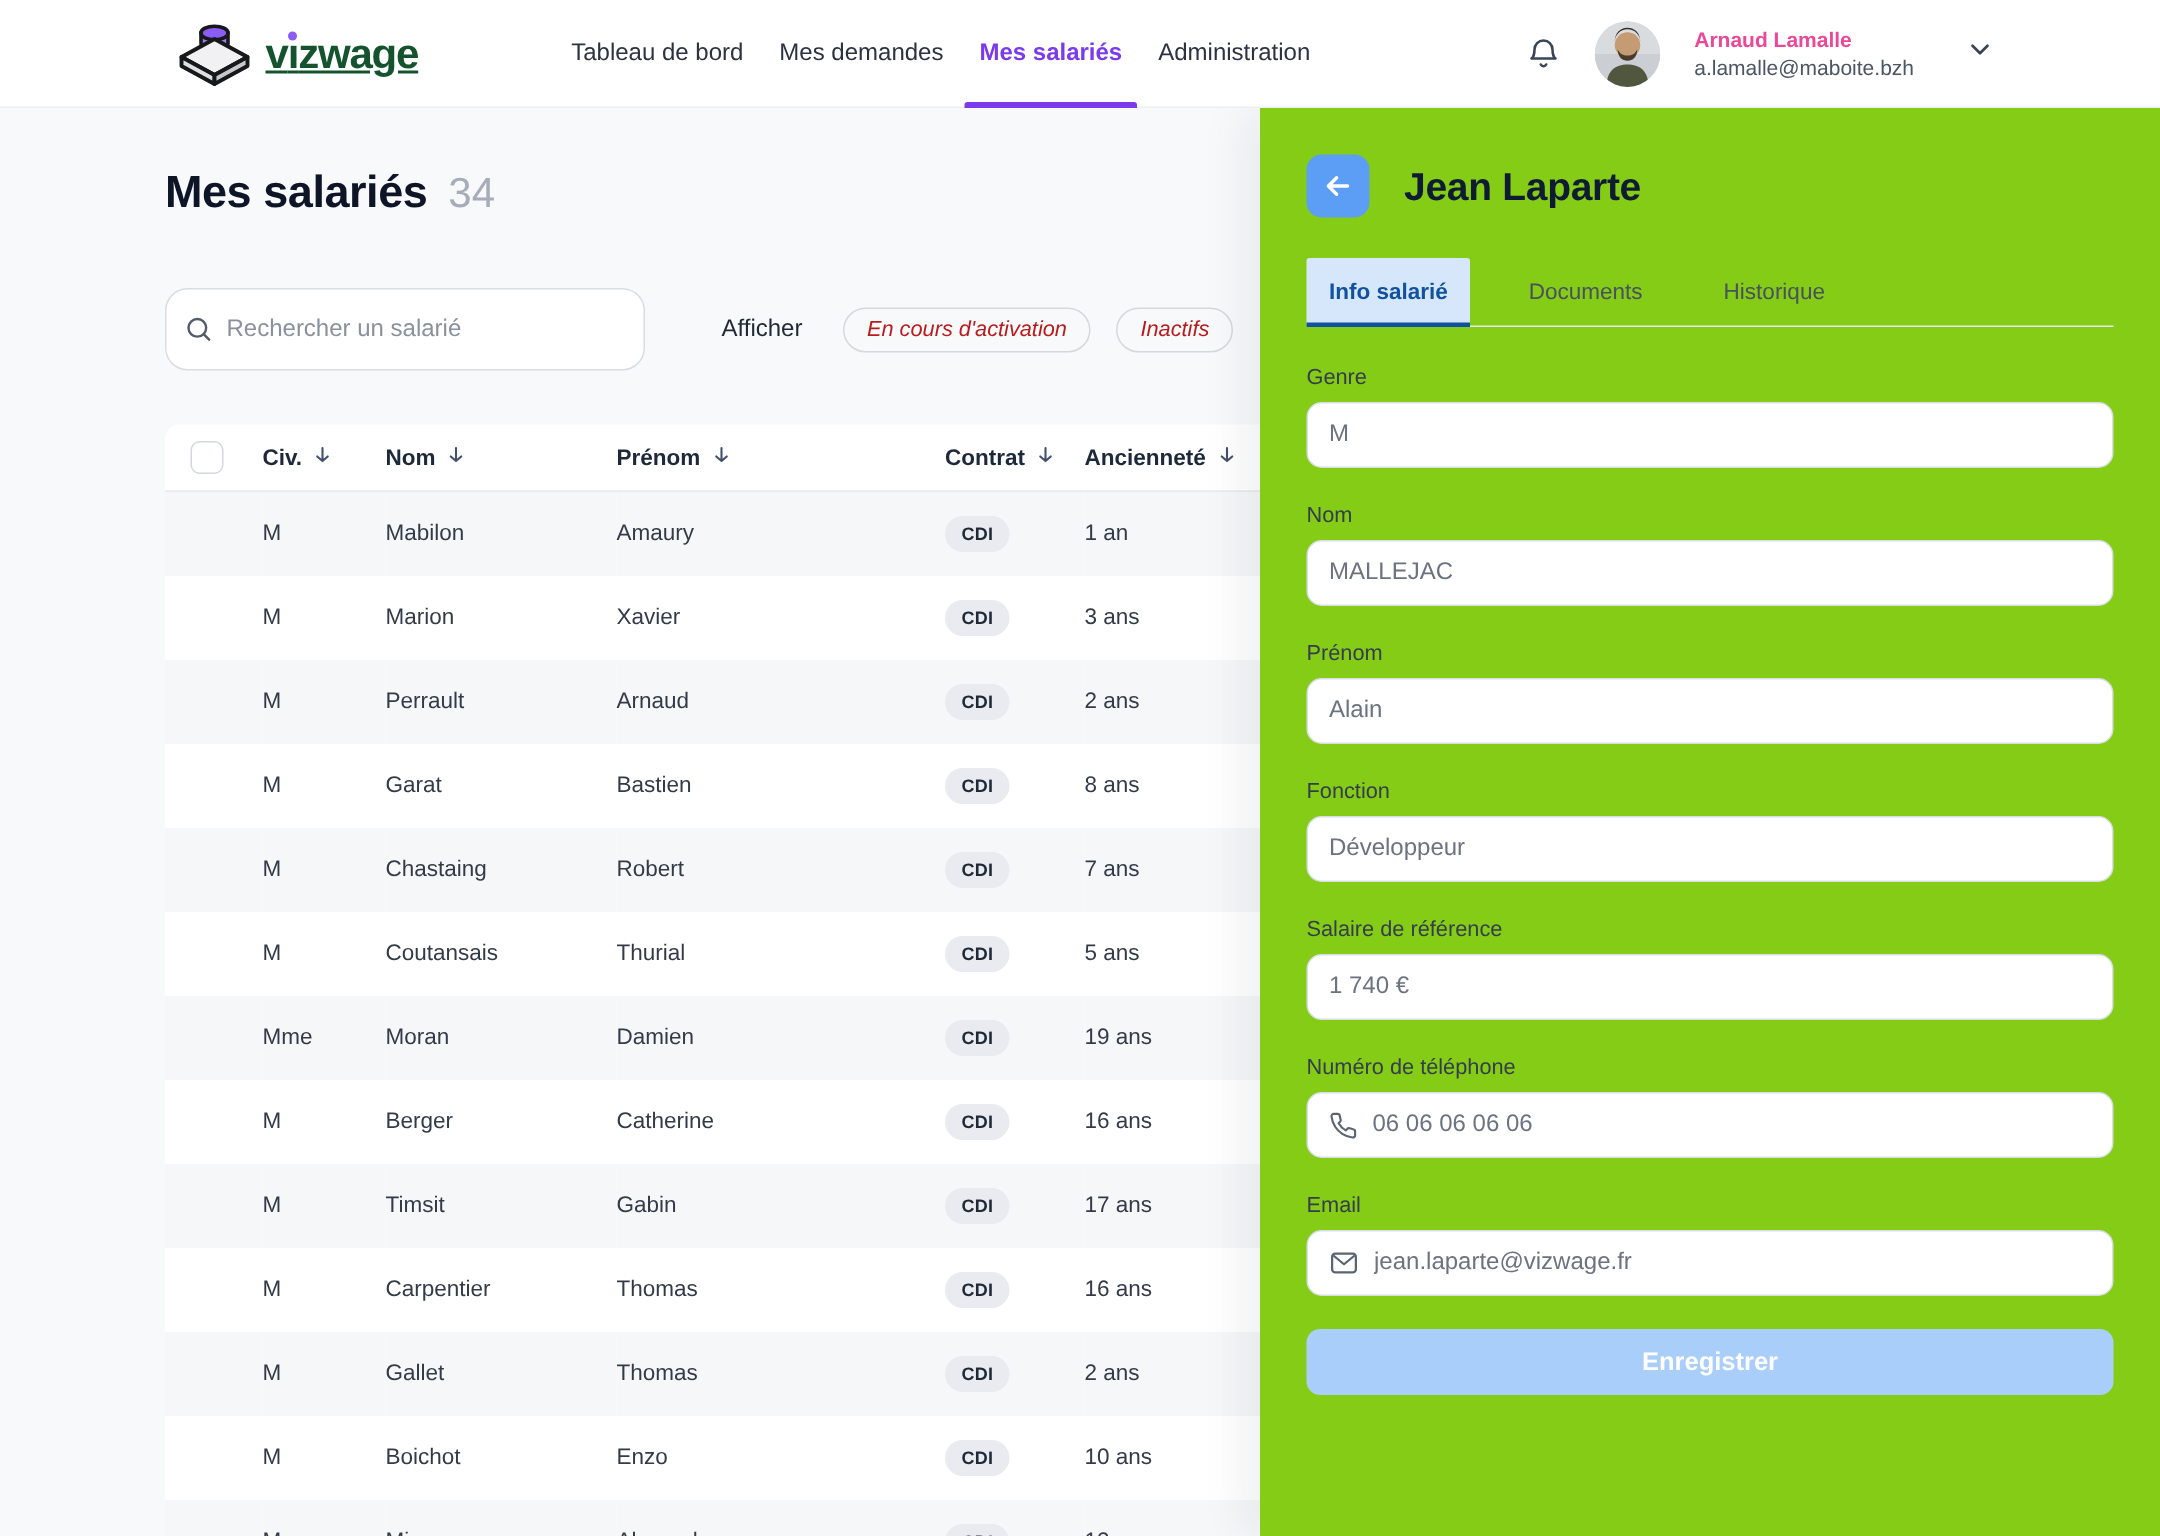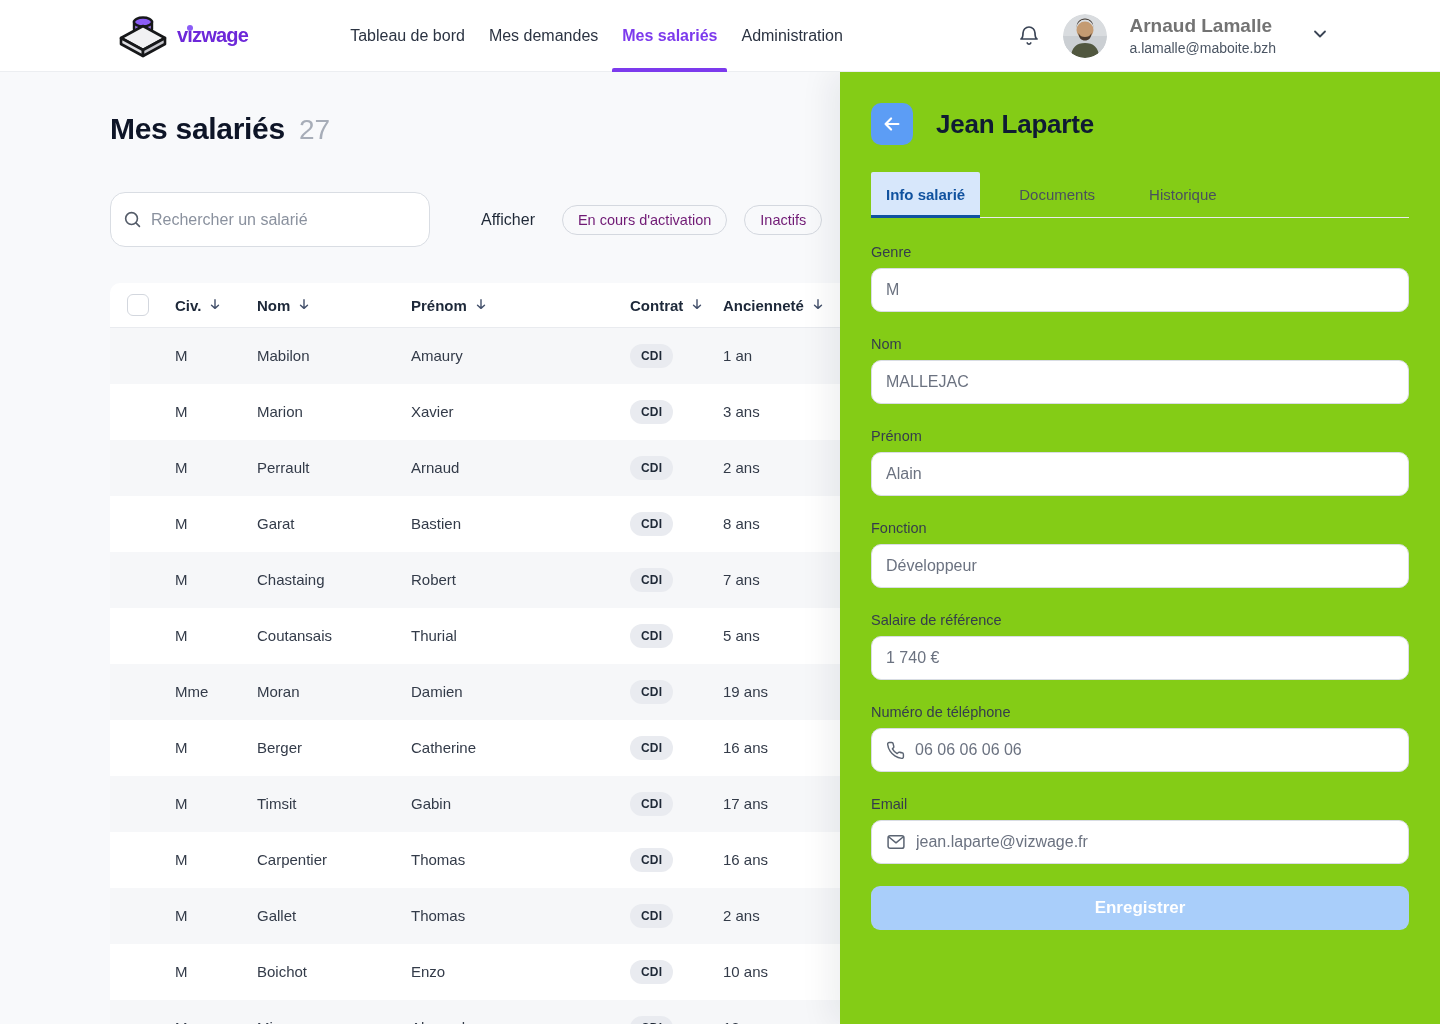--- a/index.html
+++ b/index.html
@@ -2,47 +2,47 @@
 <html><head>
 <meta charset="utf-8">
 <style>
   * { margin:0; padding:0; box-sizing:border-box; }
   html,body { width:1440px; height:1024px; overflow:hidden; }
   body { font-family:"Liberation Sans","DejaVu Sans",sans-serif; background:#F8F9FB; color:#1F2937; position:relative; }
 
   
   .topbar { position:absolute; top:0; left:0; width:1440px; height:72px; background:#FFFFFF; border-bottom:1px solid #ECEEF1; display:flex; align-items:center; z-index:30; }
   .brand { display:flex; align-items:center; gap:8px; margin-left:117px; }
-  .brand-wordmark { font-size:20px; font-weight:700; color:#6d28d9; letter-spacing:-0.8px; position:relative; }
+  .brand-wordmark { font-size:28px; font-weight:700; color:#14532d; letter-spacing:-0.8px; position:relative;text-decoration:underline; }
   .brand-wordmark .i-dot { position:relative; }
   .brand-wordmark .i-dot .dot { position:absolute; top:1px; left:50%; transform:translateX(-50%); width:6px; height:6px; border-radius:50%; background:#8B5CF6; }
   .nav { display:flex; align-items:center; margin-left:100px; gap:20px; height:72px; }
   .nav-item { font-size:16px; color:#2B3342; height:72px; display:flex; align-items:center; cursor:pointer; position:relative; padding:0 2px; }
   .nav-item.active { color:#7C3AED; font-weight:700; }
   .nav-item.active::after { content:""; position:absolute; left:-8px; right:-8px; bottom:0; height:4px; background:#7C3AED; border-radius:2px 2px 0 0; }
   .topbar-right { margin-left:auto; margin-right:110px; display:flex; align-items:center; gap:22px; }
   .bell { width:24px; height:24px; cursor:pointer; }
   .avatar { width:44px; height:44px; border-radius:50%; overflow:hidden; flex:0 0 auto; }
   .user-block { line-height:1.3; }
-  .user-name { font-size:19px; font-weight:700; color:#737373; }
+  .user-name { font-size:14px; font-weight:700; color:#ec4899; }
   .user-email { font-size:14px; color:#4B5563; }
   .chevron { margin-left:12px; cursor:pointer; }
 
   
   .main { position:absolute; top:72px; left:0; width:1440px; height:952px; background:#F8F9FB; }
   .page-head { display:flex; align-items:baseline; gap:14px; margin:40px 0 0 110px; }
   .page-title { font-size:30px; font-weight:800; color:#0E1527; letter-spacing:-0.3px; }
   .page-count { font-size:28px; font-weight:500; color:#A7ADB8; }
 
   .toolbar { display:flex; align-items:center; margin:46px 0 0 110px; }
   .search-box { width:320px; height:55px; background:#FFFFFF; border:1px solid #D9DDE3; border-radius:15px; display:flex; align-items:center; padding:0 12px; gap:9px; }
   .search-box input { border:none; outline:none; font-size:16px; color:#374151; width:100%; font-family:inherit; background:transparent; }
   .search-box input::placeholder { color:#8A919E; }
   .filter-label { margin-left:51px; font-size:16px; color:#1F2937; }
-  .chip { margin-left:27px; height:30px; padding:0 15px; display:flex; align-items:center; border:1px solid #D4D8DF; border-radius:999px; font-size:14.5px; color:#701a75; background:transparent; cursor:pointer; white-space:nowrap; }
+  .chip { margin-left:27px; height:30px; padding:0 15px; display:flex; align-items:center; border:1px solid #D4D8DF; border-radius:999px; font-size:14.5px; color:#b91c1c; background:transparent; cursor:pointer; white-space:nowrap;font-style:italic; }
   .chip + .chip { margin-left:17px; }
 
   
   .table-wrap { margin:36px 0 0 110px; width:1330px; background:#FFFFFF; border-radius:10px 10px 0 0; }
   table { border-collapse:collapse; width:100%; table-layout:fixed; }
   col.c-check { width:65px; } col.c-civ { width:82px; } col.c-nom { width:154px; } col.c-prenom { width:219px; } col.c-contrat { width:93px; } col.c-anc { width:auto; }
   thead th { text-align:left; font-size:15px; font-weight:700; color:#1D2839; padding:11px 0; border-bottom:1px solid #E9EBEF; }
   thead th .th-inner { display:flex; align-items:center; gap:7px; }
   .checkbox { width:22px; height:22px; border:1.5px solid #D3D7DE; border-radius:6px; background:#fff; margin-left:17px; cursor:pointer; }
   tbody td { font-size:15px; color:#333B49; height:56px; vertical-align:middle; }
@@ -130,21 +130,21 @@
       <svg width="20" height="20" viewBox="0 0 20 20" fill="none" stroke="#3A4455" stroke-width="1.8" stroke-linecap="round" stroke-linejoin="round">
         <path d="M5 7.5 L10 12.5 L15 7.5"></path>
       </svg>
     </span>
   </div>
 </header>
 
 <div class="main">
   <div class="page-head">
     <span class="page-title">Mes salariés</span>
-    <span class="page-count">27</span>
+    <span class="page-count">34</span>
   </div>
 
   <div class="toolbar">
     <div class="search-box">
       <span style="display:flex;">
         <svg width="19" height="19" viewBox="0 0 20 20" fill="none" stroke="#535B68" stroke-width="1.7" stroke-linecap="round">
           <circle cx="9" cy="9" r="6.2"></circle>
             <path d="M13.6 13.6 L17.3 17.3"></path>
         </svg>
       </span>

